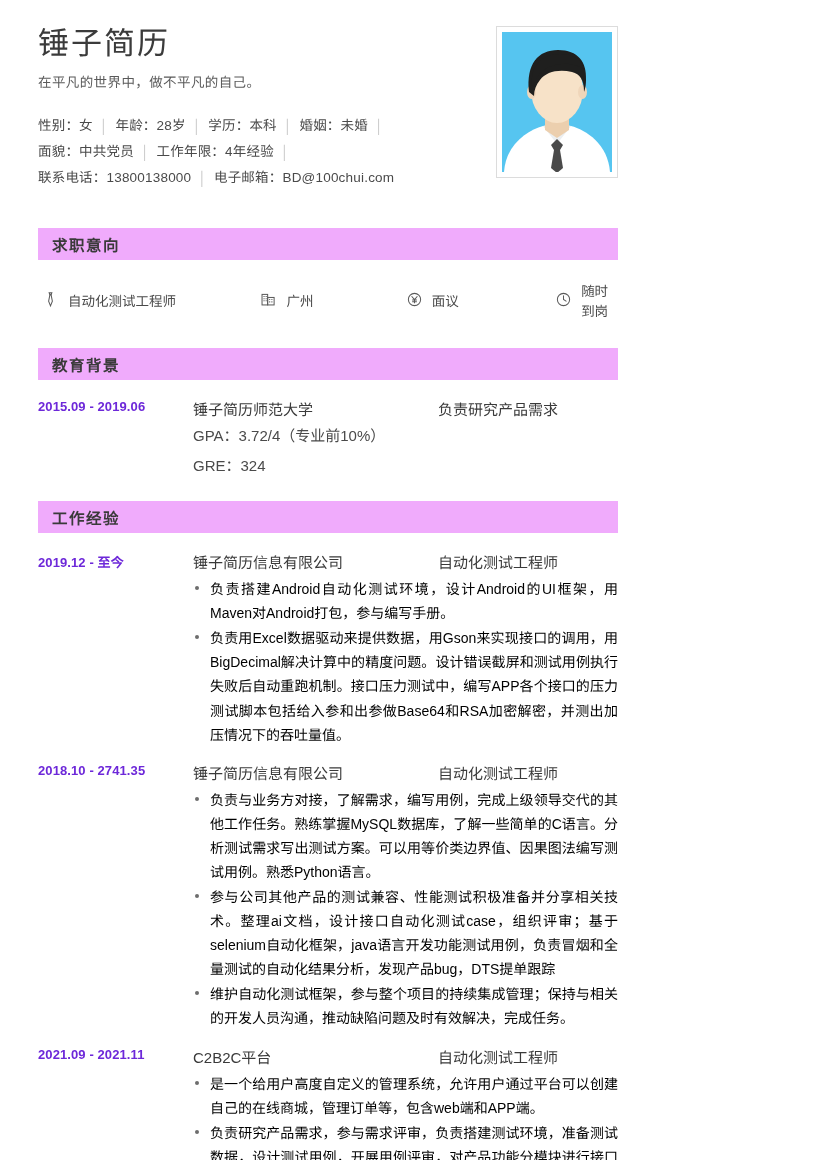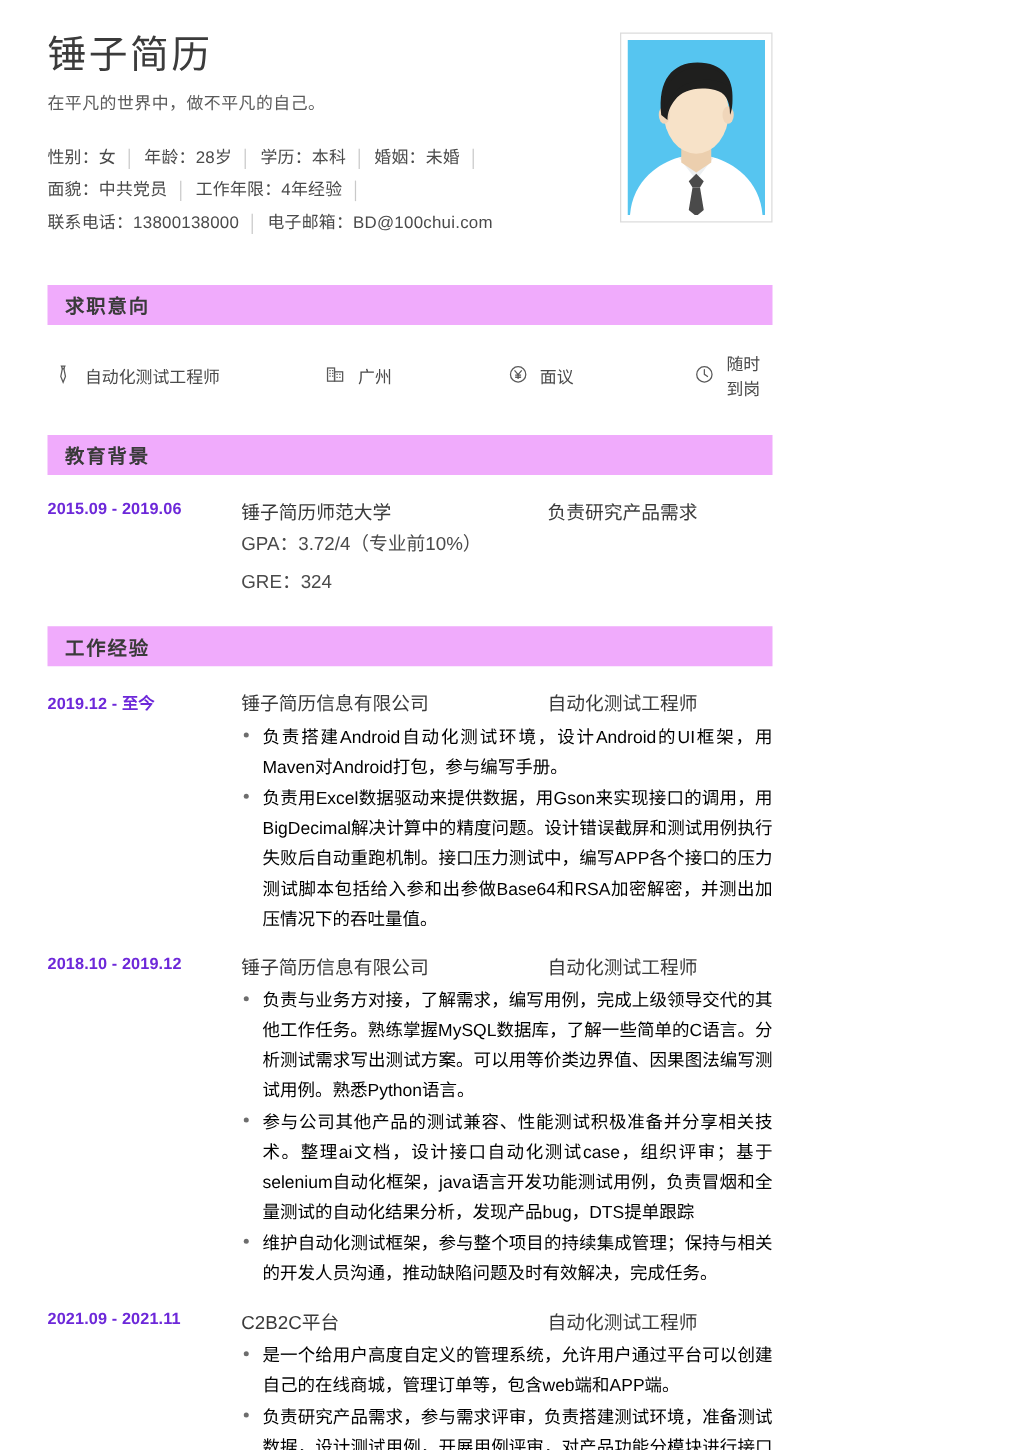--- a/index.html
+++ b/index.html
@@ -288,21 +288,21 @@
             <div class="entry-org">锤子简历信息有限公司</div>
             <div class="entry-role">自动化测试工程师</div>
           </div>
           <ul class="bullets">
             <li>负责搭建Android自动化测试环境，设计Android的UI框架，用Maven对Android打包，参与编写手册。</li>
             <li>负责用Excel数据驱动来提供数据，用Gson来实现接口的调用，用BigDecimal解决计算中的精度问题。设计错误截屏和测试用例执行失败后自动重跑机制。接口压力测试中，编写APP各个接口的压力测试脚本包括给入参和出参做Base64和RSA加密解密，并测出加压情况下的吞吐量值。</li>
           </ul>
         </div>
       </div>
       <div class="entry">
-        <div class="entry-date">2018.10 - 2019.12</div>
+        <div class="entry-date">2018.10 - 2741.35</div>
         <div class="entry-body">
           <div class="entry-head">
             <div class="entry-org">锤子简历信息有限公司</div>
             <div class="entry-role">自动化测试工程师</div>
           </div>
           <ul class="bullets">
             <li>负责与业务方对接，了解需求，编写用例，完成上级领导交代的其他工作任务。熟练掌握MySQL数据库，了解一些简单的C语言。分析测试需求写出测试方案。可以用等价类边界值、因果图法编写测试用例。熟悉Python语言。</li>
             <li>参与公司其他产品的测试兼容、性能测试积极准备并分享相关技术。整理ai文档，设计接口自动化测试case，组织评审；基于selenium自动化框架，java语言开发功能测试用例，负责冒烟和全量测试的自动化结果分析，发现产品bug，DTS提单跟踪</li>
             <li>维护自动化测试框架，参与整个项目的持续集成管理；保持与相关的开发人员沟通，推动缺陷问题及时有效解决，完成任务。</li>
           </ul>

